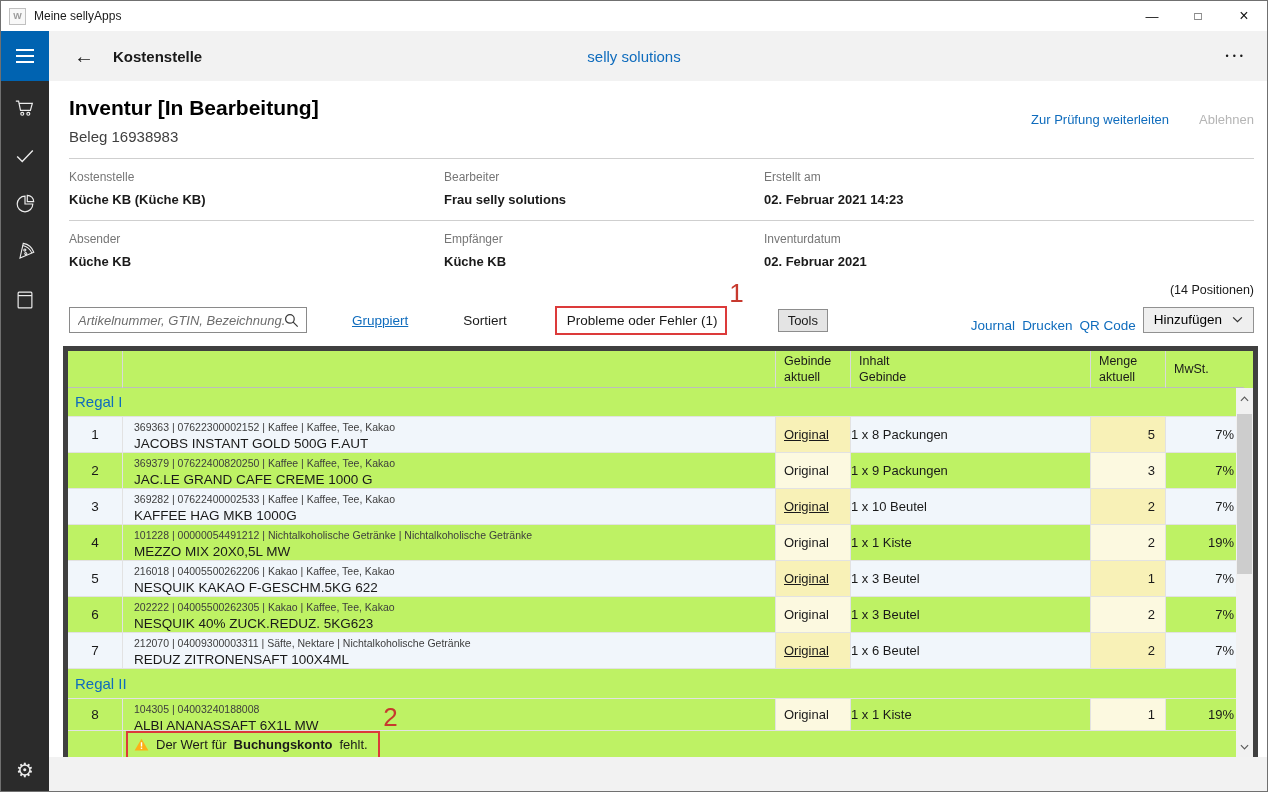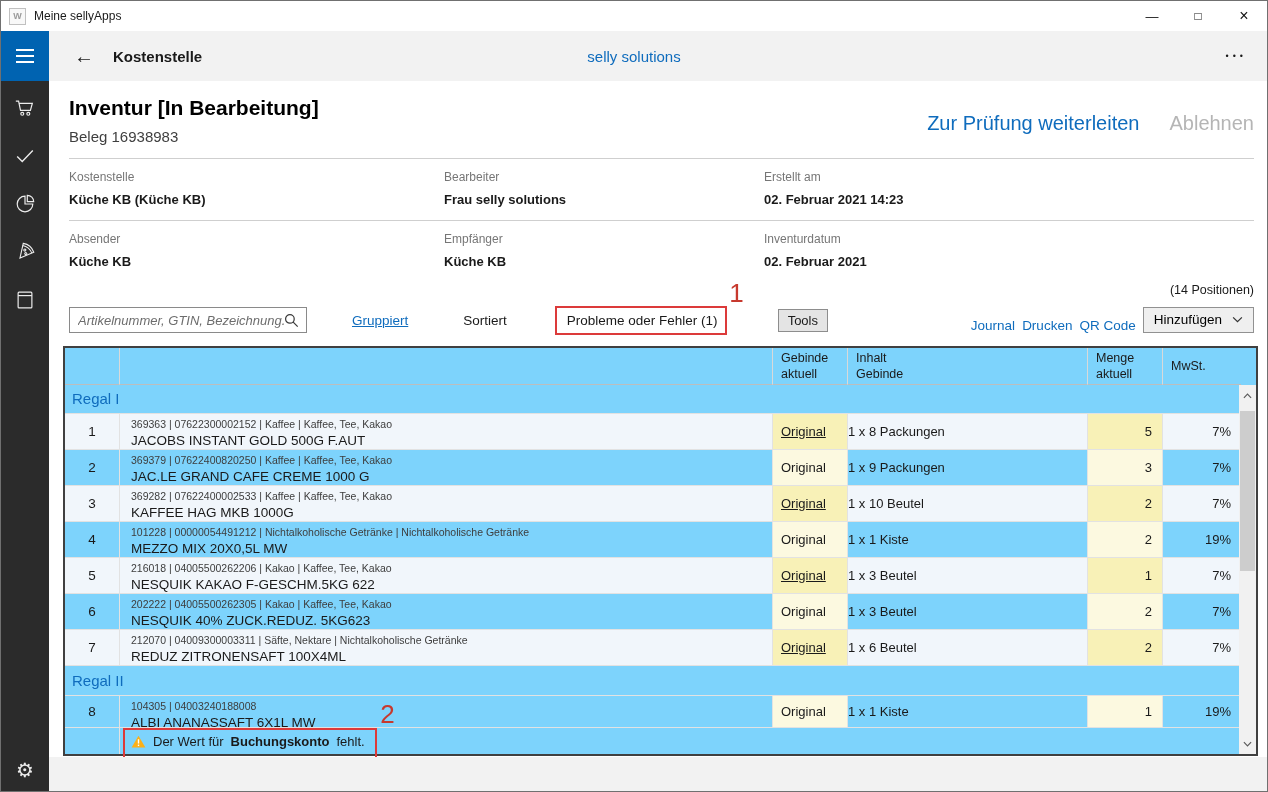--- a/index.html
+++ b/index.html
@@ -32,21 +32,21 @@
   .sidebar { width:48px; background:#2b2b2b; position:relative; display:flex; flex-direction:column; align-items:center; padding-top:16px; gap:26px; flex:0 0 auto; }
   .side-icon { width:22px; height:22px; display:flex; align-items:center; justify-content:center; }
   .side-gear { position:absolute; bottom:11px; left:0; width:48px; text-align:center; color:#ececec; font-size:20px; line-height:1; }
 
   .main { flex:1; position:relative; background:#fff; min-width:0; }
 
   
   .page-head { padding:15px 13px 0 20px; position:relative; }
   .page-title { font-size:21px; font-weight:bold; color:#000; }
   .page-subtitle { margin-top:8px; font-size:15px; color:#3f3f3f; }
-  .page-actions { position:absolute; top:31px; right:13px; display:flex; gap:30px; font-size:20px; }
+  .page-actions { position:absolute; top:31px; right:13px; display:flex; gap:30px; font-size:13px; }
   .link-blue { color:#0f6cbd; cursor:pointer; }
   .link-disabled { color:#b5b5b5; }
 
   .divider { margin:13px 13px 0 20px; border-top:1px solid #cfcfcf; }
 
   
   .meta { padding:0 13px 0 20px; }
   .meta-row { display:grid; grid-template-columns:375px 320px 1fr; padding:11px 0 13px; }
   .meta-label { font-size:12px; color:#767676; }
   .meta-value { font-size:13px; font-weight:600; margin-top:8px; }
@@ -69,21 +69,21 @@
 
   
   .anno-box { position:absolute; border:2px solid #dc3a3a; pointer-events:none; }
   .anno-box-1 { inset:-7px -9px -7px -12px; }
   .anno-digit { position:absolute; color:#c7392e; font-size:26px; line-height:1; pointer-events:none; }
   .anno-digit-1 { right:-26px; top:-33px; }
   .anno-box-2 { inset:-6px -12px -12px -8px; }
   .anno-digit-2 { right:-30px; top:-33px; }
 
   
-  .table { margin:12px 0 0 14px; width:1195px; border:2px solid #404040; position:relative; background:#7dd3fc; }
+  .table { margin:12px 0 0 14px; width:1195px; border:5px solid #404040; position:relative; background:#bef264; }
   .grid-row { display:grid; grid-template-columns:55px 653px 75px 240px 75px 78px; width:1176px; }
   .hcell { border-right:1px solid #d9d9d9; border-bottom:1px solid #bdbdbd; padding:3px 6px 2px 8px; font-size:12.5px; line-height:1.25; }
   .hcell:last-child { border-right:none; }
   .header-row { height:36px; }
   .hcell.center { display:flex; align-items:center; }
   .group-row { height:30px; display:flex; align-items:center; padding-left:7px; border-bottom:1px solid #e2e2e2; width:1176px; }
   .group-label { color:#0f6cbd; font-size:15px; }
   .data-row { height:36px; }
   .data-row.short { height:32px; }
   .c { border-right:1px solid #e2e2e2; border-bottom:1px solid #e2e2e2; overflow:hidden; }

